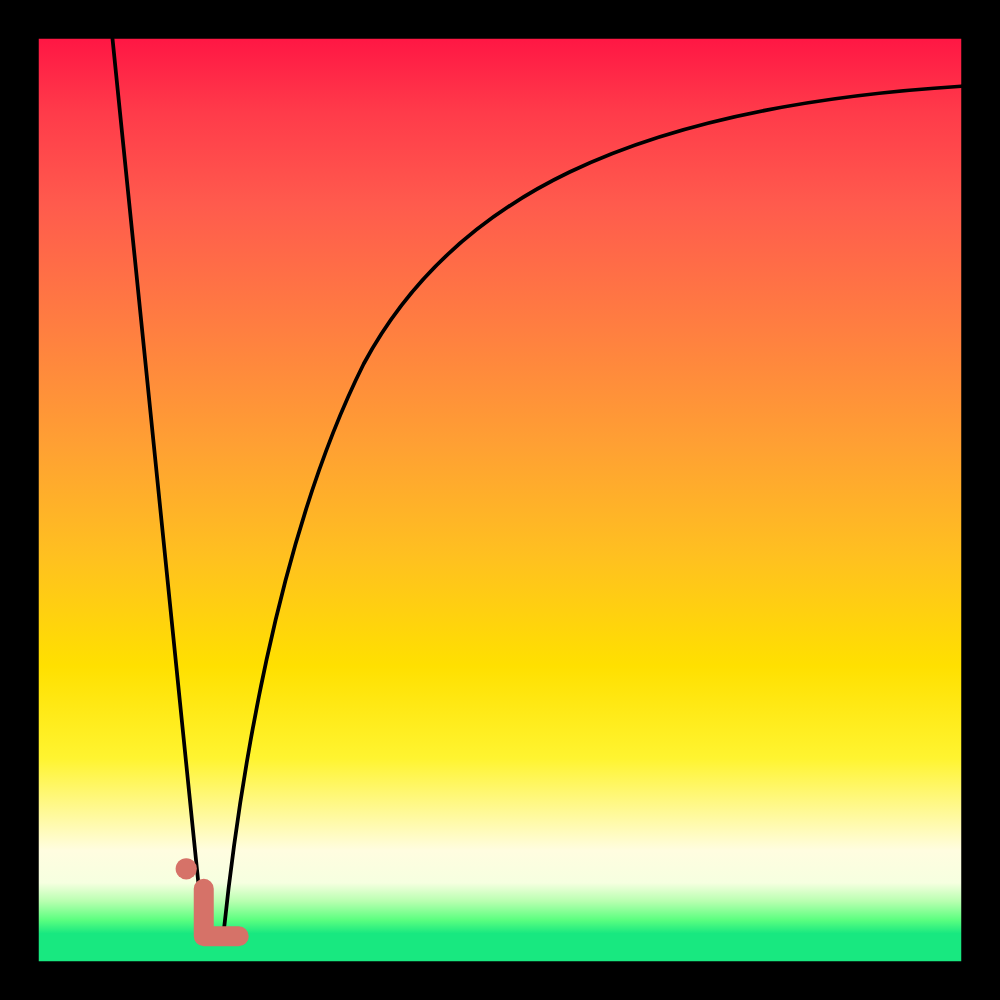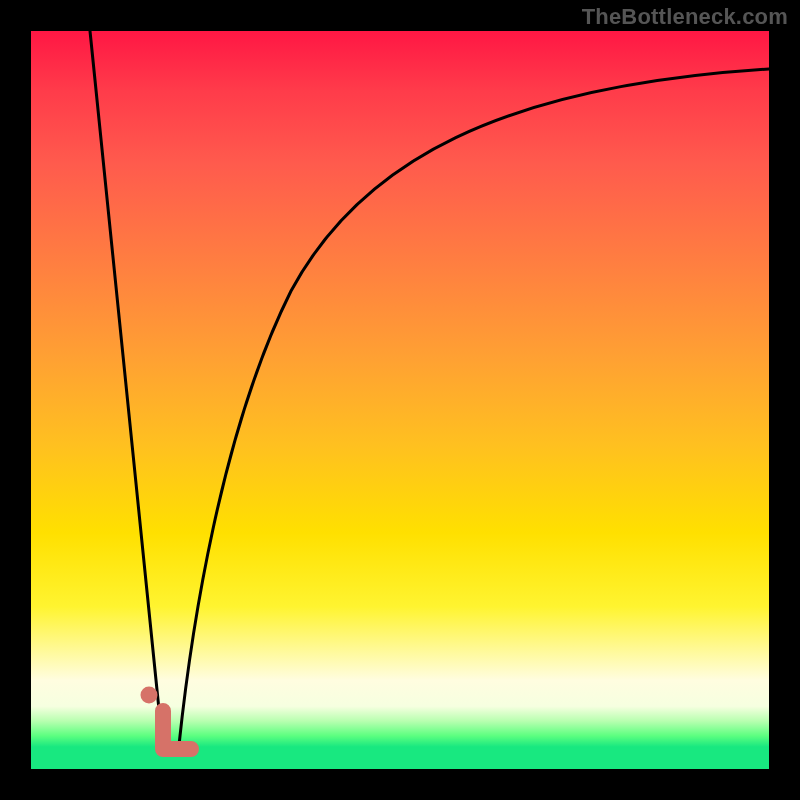--- a/index.html
+++ b/index.html
@@ -76,21 +76,20 @@
   }
   .marker-dot {
     fill: #d67268;
   }
 </style>
 </head>
 <body>
 
 <div class="frame">
 
-  <div class="watermark">TheBottleneck.com</div>
 
   <div class="plot-area">
     <svg class="curves" viewBox="0 0 738 738" preserveAspectRatio="none">
 
       <path class="curve-line" d="M 59 0
                L 131 708"></path>
 
       <path class="curve-line" d="M 148 714
                C 160 600, 190 400, 260 260
                C 330 130, 470 55, 738 38"></path>

